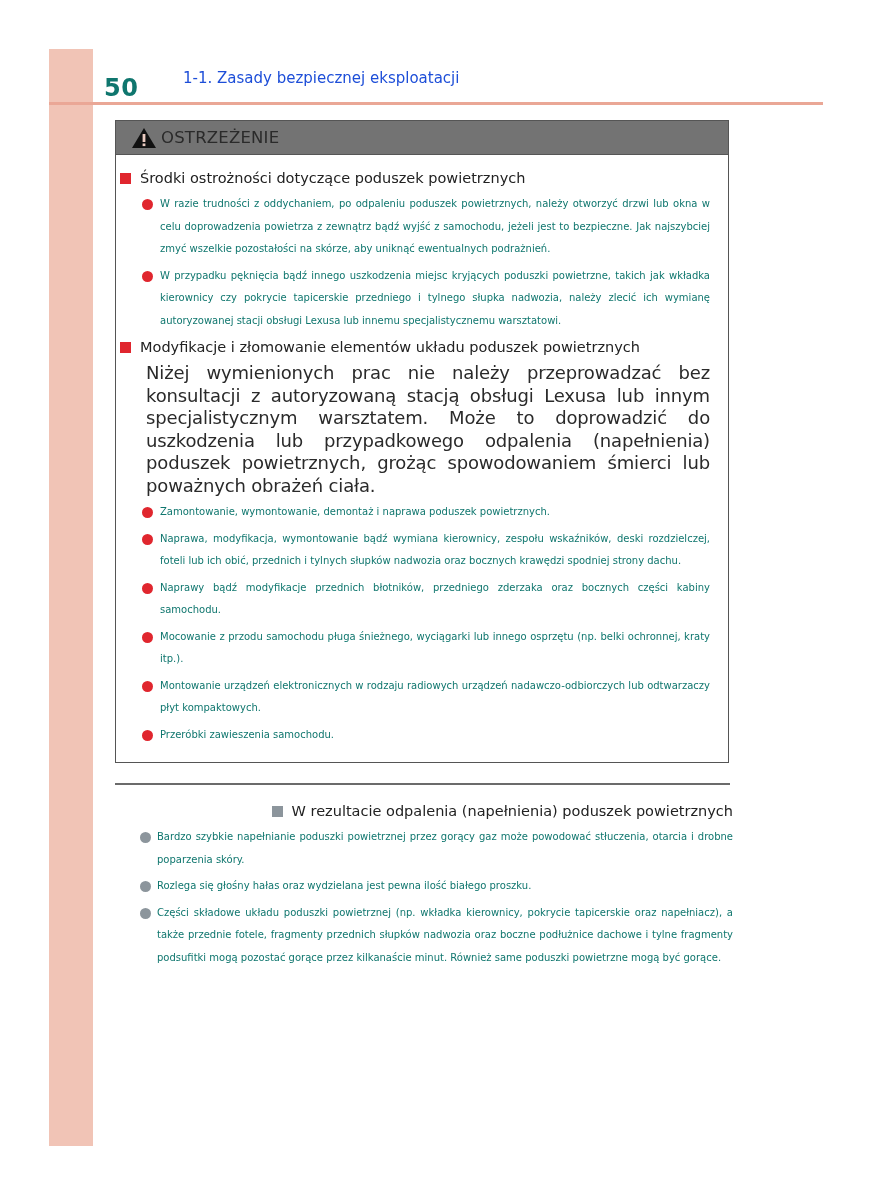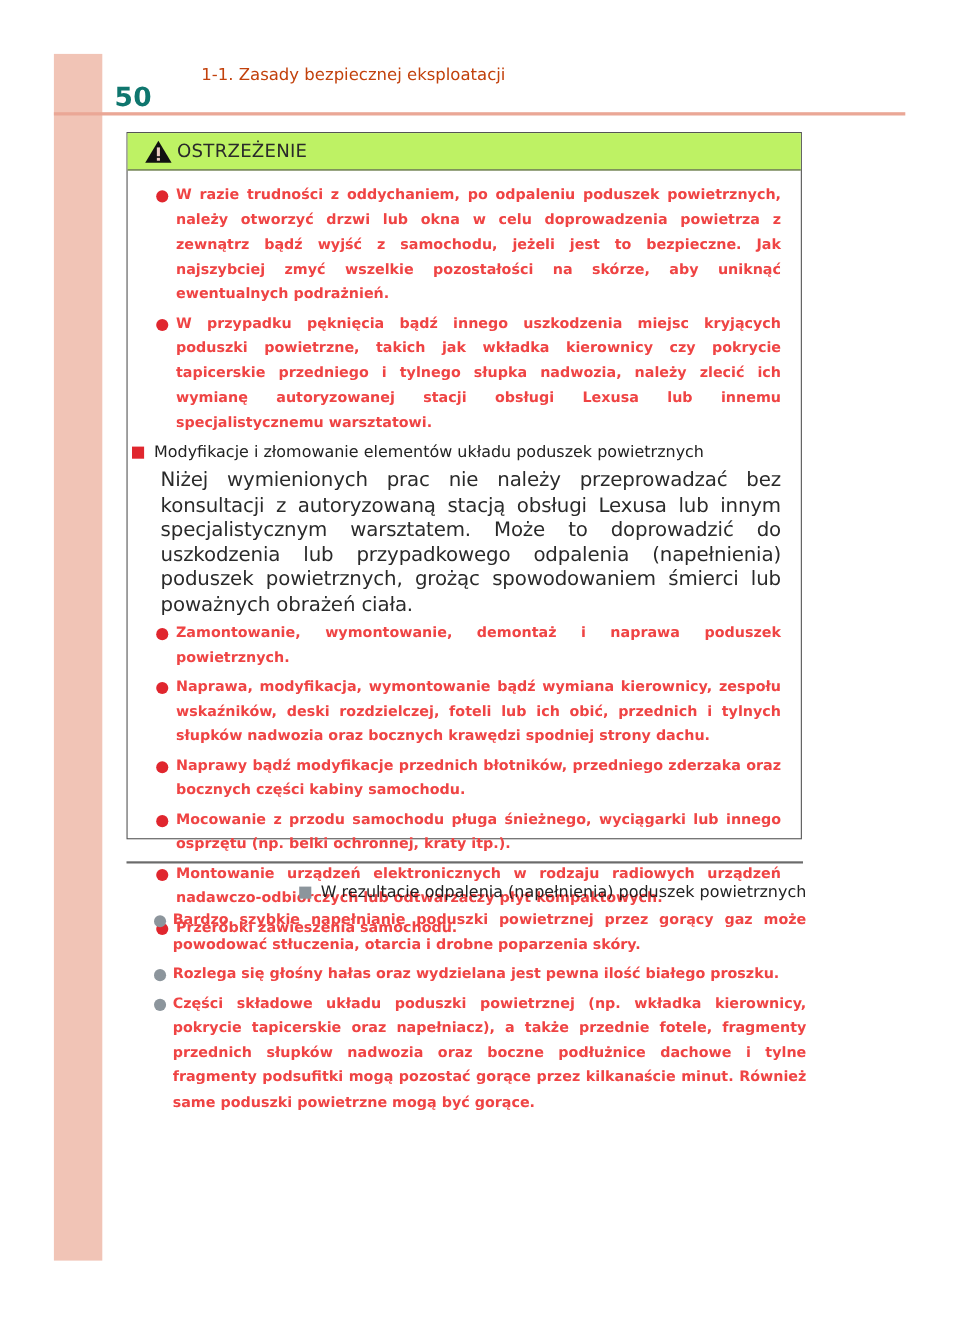--- a/index.html
+++ b/index.html
@@ -2,33 +2,33 @@
 <html><head>
 <meta charset="utf-8">
 <style>
   html, body { margin: 0; padding: 0; }
   body {
     width: 877px; height: 1200px; background: #ffffff; position: relative; overflow: hidden;
     font-family: "DejaVu Sans", sans-serif; color: #2a2a2a;
   }
   .sidebar { position: absolute; left: 49px; top: 49px; width: 44px; height: 1097px; background: #f1c4b6; }
   .page-num { position: absolute; left: 104px; top: 74px; font-size: 24px; font-weight: bold; color: #0f766e; letter-spacing: 0.5px; }
-  .section-title { position: absolute; left: 183px; top: 59px; font-size: 15px; color: #c2410c; }
+  .section-title { position: absolute; left: 183px; top: 69px; font-size: 15px; color: #1d4ed8; }
   .header-rule { position: absolute; left: 49px; top: 102px; width: 774px; height: 3px; background: #eaa796; }
 
   .warning-box { position: absolute; left: 115px; top: 120px; width: 614px; height: 643px; border: 1.5px solid #555; box-sizing: border-box; }
-  .warning-head { height: 33px; background: #bef264; border-bottom: 1.5px solid #555; display: flex; align-items: center; padding-left: 15px; text-align: right; }
+  .warning-head { height: 33px; background: #737373; border-bottom: 1.5px solid #555; display: flex; align-items: center; padding-left: 15px; text-align: right; }
   .warning-icon { width: 26px; height: 22px; margin-right: 4px; }
   .warning-title { font-size: 16.5px; color: #2a2a2a; letter-spacing: 0.2px; }
 
   .wb-body { position: absolute; left: 0; top: 34px; right: 0; padding: 12px 18px 0 4px; }
   .sub-head { display: flex; align-items: center; font-size: 14.5px; color: #222; margin-bottom: 4px; height: 22px; }
   .sq { width: 11px; height: 11px; background: #e0262e; margin-right: 9px; flex: none; }
   .sq.gray { background: #8c959c; }
-  .bullet { position: relative; padding-left: 40px; font-size: 13px; line-height: 22.5px; text-align: justify; margin-bottom: 4px; color: #ef4444; font-weight: bold; }
+  .bullet { position: relative; padding-left: 40px; font-size: 10px; line-height: 22.5px; text-align: justify; margin-bottom: 4px; color: #0f766e; }
   .bullet .dot { position: absolute; left: 22px; top: 6px; width: 11px; height: 11px; border-radius: 50%; background: #e0262e; }
   .bullet .dot.gray { background: #8c959c; }
   .para { padding-left: 26px; font-size: 18px; line-height: 22.5px; text-align: justify; margin-bottom: 4px; letter-spacing: -0.15px; }
 
   .divider { position: absolute; left: 115px; top: 783px; width: 615px; height: 2px; background: #6b6b6b; }
   .lower { position: absolute; left: 115px; top: 800px; width: 618px; }
   .lower .bullet { padding-left: 42px; }
   .lower .bullet .dot { left: 25px; }
   .lower .sub-head { padding-left: 0; justify-content: flex-end; }
 </style>
@@ -44,20 +44,24 @@
   <div class="warning-head">
     <svg class="warning-icon" viewBox="0 0 26 22">
       <polygon points="13,1 25,21 1,21" fill="#111"></polygon>
       <rect x="11.6" y="7" width="2.8" height="8" fill="#eacbc1"></rect>
       <rect x="11.6" y="16.5" width="2.8" height="2.6" fill="#eacbc1"></rect>
     </svg>
     <span class="warning-title">OSTRZEŻENIE</span>
   </div>
   <div class="wb-body">
 
+    <div class="sub-head">
+      <span class="sq"></span>
+      <span>Środki ostrożności dotyczące poduszek powietrznych</span>
+    </div>
     <div class="bullet"><span class="dot"></span><span>W razie trudności z oddychaniem, po odpaleniu poduszek powietrznych, należy otworzyć drzwi lub okna w celu doprowadzenia powietrza z zewnątrz bądź wyjść z samochodu, jeżeli jest to bezpieczne. Jak najszybciej zmyć wszelkie pozostałości na skórze, aby uniknąć ewentualnych podrażnień.</span></div>
     <div class="bullet"><span class="dot"></span><span>W przypadku pęknięcia bądź innego uszkodzenia miejsc kryjących poduszki powietrzne, takich jak wkładka kierownicy czy pokrycie tapicerskie przedniego i tylnego słupka nadwozia, należy zlecić ich wymianę autoryzowanej stacji obsługi Lexusa lub innemu specjalistycznemu warsztatowi.</span></div>
 
     <div class="sub-head">
       <span class="sq"></span>
       <span>Modyfikacje i złomowanie elementów układu poduszek powietrznych</span>
     </div>
     <div class="para">Niżej wymienionych prac nie należy przeprowadzać bez konsultacji z autoryzowaną stacją obsługi Lexusa lub innym specjalistycznym warsztatem. Może to doprowadzić do uszkodzenia lub przypadkowego odpalenia (napełnienia) poduszek powietrznych, grożąc spowodowaniem śmierci lub poważnych obrażeń ciała.</div>
     <div class="bullet"><span class="dot"></span><span>Zamontowanie, wymontowanie, demontaż i naprawa poduszek powietrznych.</span></div>
     <div class="bullet"><span class="dot"></span><span>Naprawa, modyfikacja, wymontowanie bądź wymiana kierownicy, zespołu wskaźników, deski rozdzielczej, foteli lub ich obić, przednich i tylnych słupków nadwozia oraz bocznych krawędzi spodniej strony dachu.</span></div>

